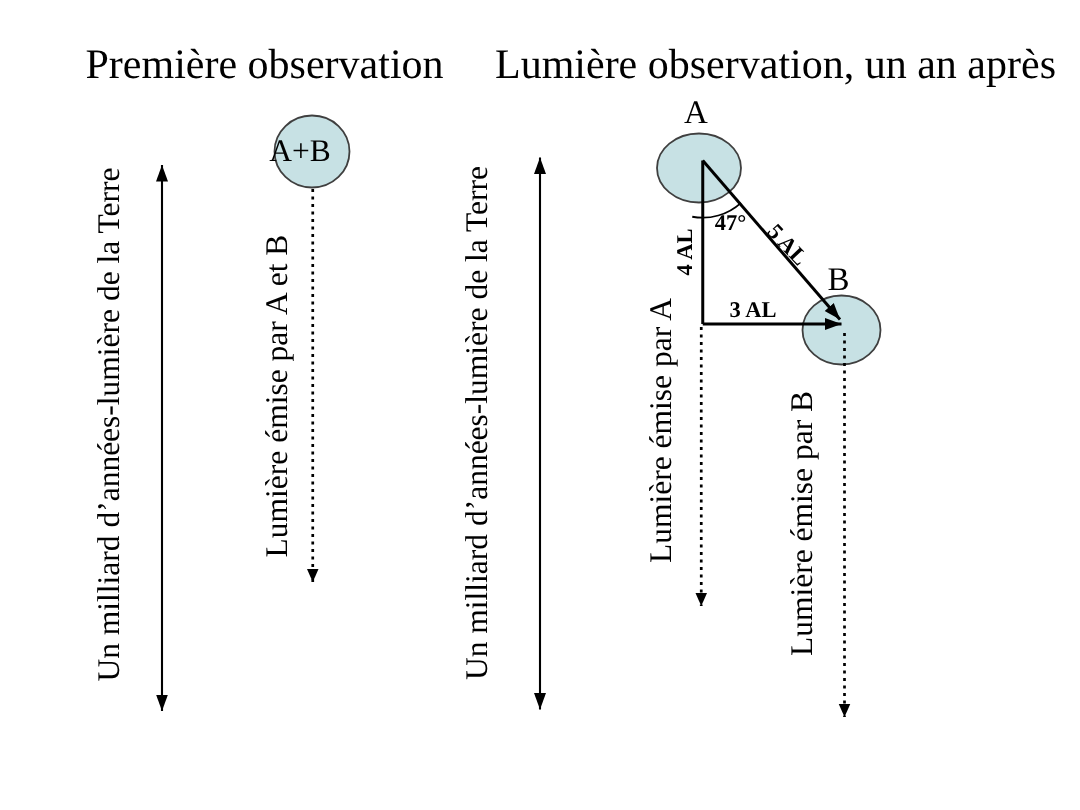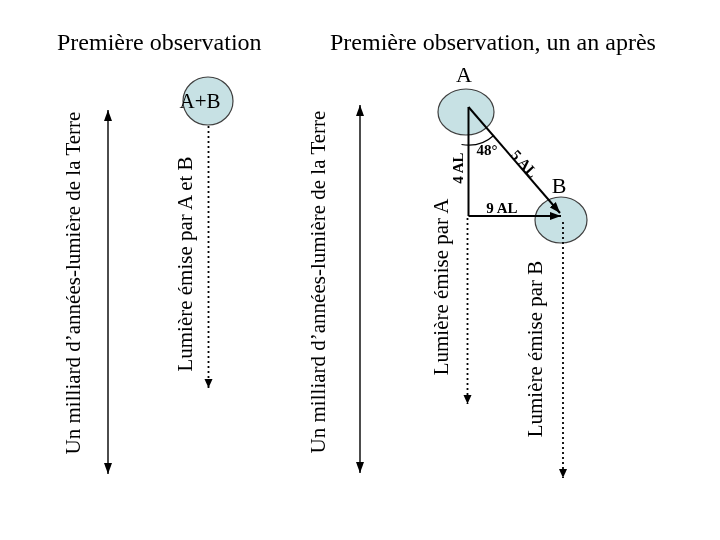--- a/index.html
+++ b/index.html
@@ -21,21 +21,21 @@
     margin:0 auto;
   }
   .canvas svg{position:absolute;left:0;top:0;}
   .txt{
     position:absolute;
     white-space:nowrap;
     color:#000;
     font-size:21px;
     line-height:1;
   }
-  .title{font-size:24px;font-family:Liberation Serif, serif;}
+  .title{font-size:28px;font-family:Liberation Serif, serif;}
   .vert{
     transform:translate(-50%,-50%) rotate(-90deg);
   }
   .ctr{
     transform:translate(-50%,-50%);
   }
   .small-bold{
     font-size:15px;
     font-weight:bold;
   }
@@ -77,30 +77,30 @@
     <line x1="467.5" y1="218" x2="467.5" y2="404" class="shape-line" stroke-width="1.8" stroke-dasharray="2 3" marker-end="url(#head-dot)"></line>
     <line x1="563" y1="222" x2="563" y2="478" class="shape-line" stroke-width="1.8" stroke-dasharray="2 3" marker-end="url(#head-dot)"></line>
 
     <line x1="468.5" y1="107" x2="468.5" y2="216" class="shape-line" stroke-width="2"></line>
     <line x1="468.5" y1="216" x2="561" y2="216" class="shape-line" stroke-width="2" marker-end="url(#head)"></line>
     <line x1="468.5" y1="107" x2="560" y2="213" class="shape-line" stroke-width="2" marker-end="url(#head)"></line>
     <path d="M 461.5 144.5 A 38 38 0 0 0 494 135.2" fill="none" class="shape-line" stroke-width="1.2"></path>
   </svg>
 
   <div class="txt title" style="left:57px;top:30px;">Première observation</div>
-  <div class="txt title" style="left:330px;top:30px;">Première observation, un an après</div>
+  <div class="txt title" style="left:330px;top:30px;">Lumière observation, un an après</div>
 
   <div class="txt vert" style="left:73px;top:283px;">Un milliard d’années-lumière de la Terre</div>
   <div class="txt vert" style="left:185px;top:264px;">Lumière émise par A et B</div>
   <div class="txt ctr" style="left:200px;top:101px;">A+B</div>
 
   <div class="txt vert" style="left:318px;top:282px;">Un milliard d’années-lumière de la Terre</div>
   <div class="txt vert" style="left:441px;top:287px;">Lumière émise par A</div>
   <div class="txt vert" style="left:535px;top:349px;">Lumière émise par B</div>
   <div class="txt ctr obj-label" style="left:464px;top:75px;">A</div>
   <div class="txt ctr obj-label" style="left:559px;top:186px;">B</div>
 
   <div class="txt vert small-bold" style="left:458px;top:168px;">4 AL</div>
-  <div class="txt ctr small-bold" style="left:487px;top:150px;">48°</div>
+  <div class="txt ctr small-bold" style="left:487px;top:150px;">47°</div>
   <div class="txt rot-hyp small-bold" style="left:524px;top:164px;">5 AL</div>
-  <div class="txt ctr small-bold" style="left:502px;top:208px;">9 AL</div>
+  <div class="txt ctr small-bold" style="left:502px;top:208px;">3 AL</div>
 
 </div>
 
 </body></html>

